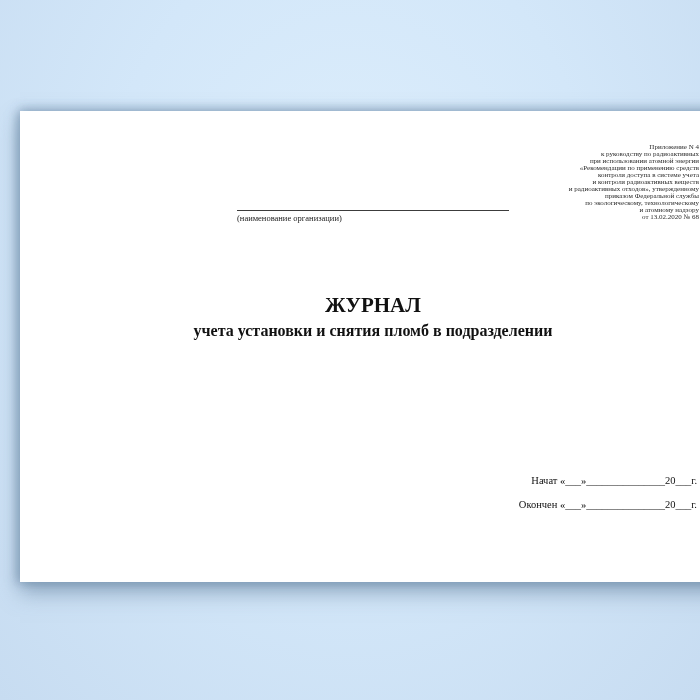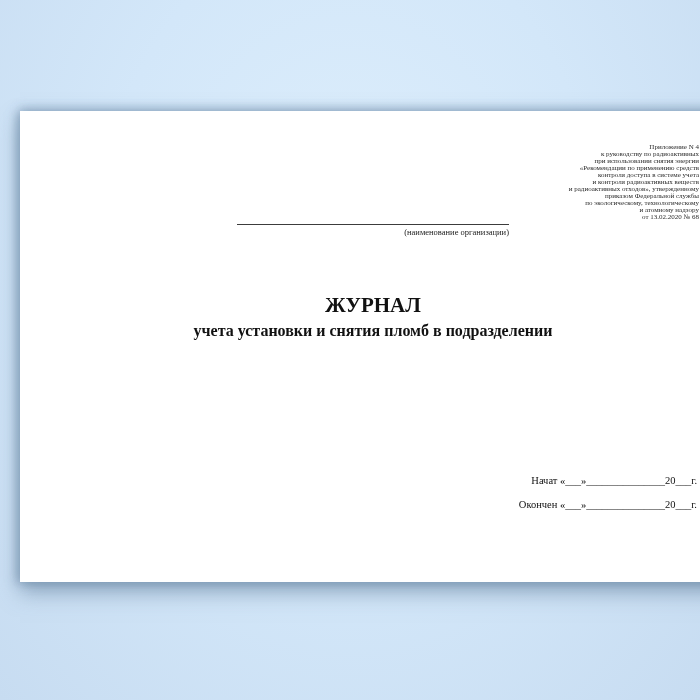--- a/index.html
+++ b/index.html
@@ -36,25 +36,25 @@
     position: absolute;
     top: 33px;
     right: 27px;
     text-align: right;
     font-size: 7px;
     line-height: 7px;
     color: #2b2b2b;
   }
   .org-block {
     position: absolute;
-    top: 104px;
+    top: 90px;
     left: 50%;
     transform: translateX(-50%);
     width: 272px;
-    text-align: right;
+    text-align: left;
     font-family: Liberation Serif, serif;
   }
   .org-rule {
     height: 9px;
     border-bottom: 1px solid #3c3c3c;
   }
   .org-caption {
     font-size: 8.5px;
     line-height: 10px;
     margin-top: 2px;
@@ -93,21 +93,21 @@
 </style>
 </head>
 <body>
 
 <div class="scene">
   <div class="paper">
 
     <div class="approval">
       <div>Приложение N 4</div>
       <div>к руководству по радиоактивных</div>
-      <div>при использовании снятия энергии</div>
+      <div>при использовании атомной энергии</div>
       <div>«Рекомендации по применению средств</div>
       <div>контроля доступа в системе учета</div>
       <div>и контроля радиоактивных веществ</div>
       <div>и радиоактивных отходов», утвержденному</div>
       <div>приказом Федеральной службы</div>
       <div>по экологическому, технологическому</div>
       <div>и атомному надзору</div>
       <div>от 13.02.2020 № 68</div>
     </div>
 

